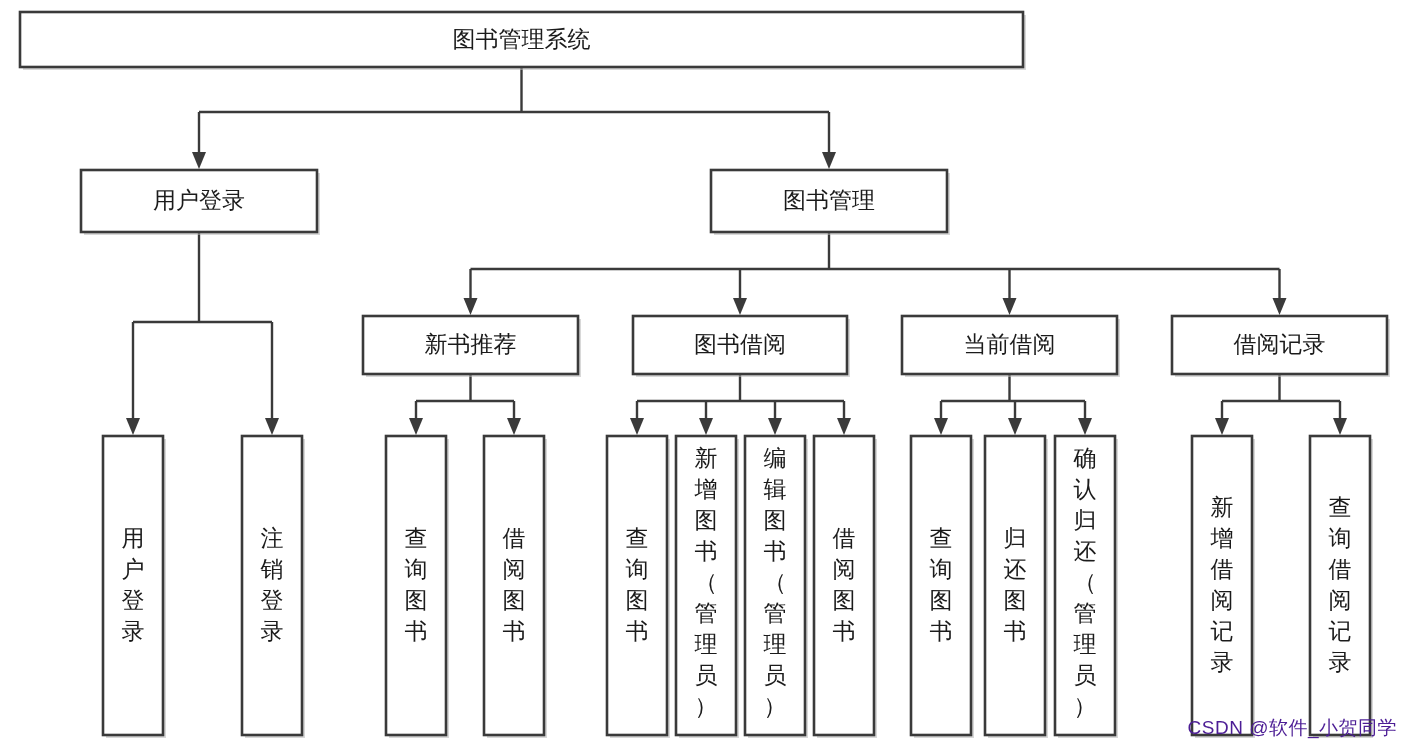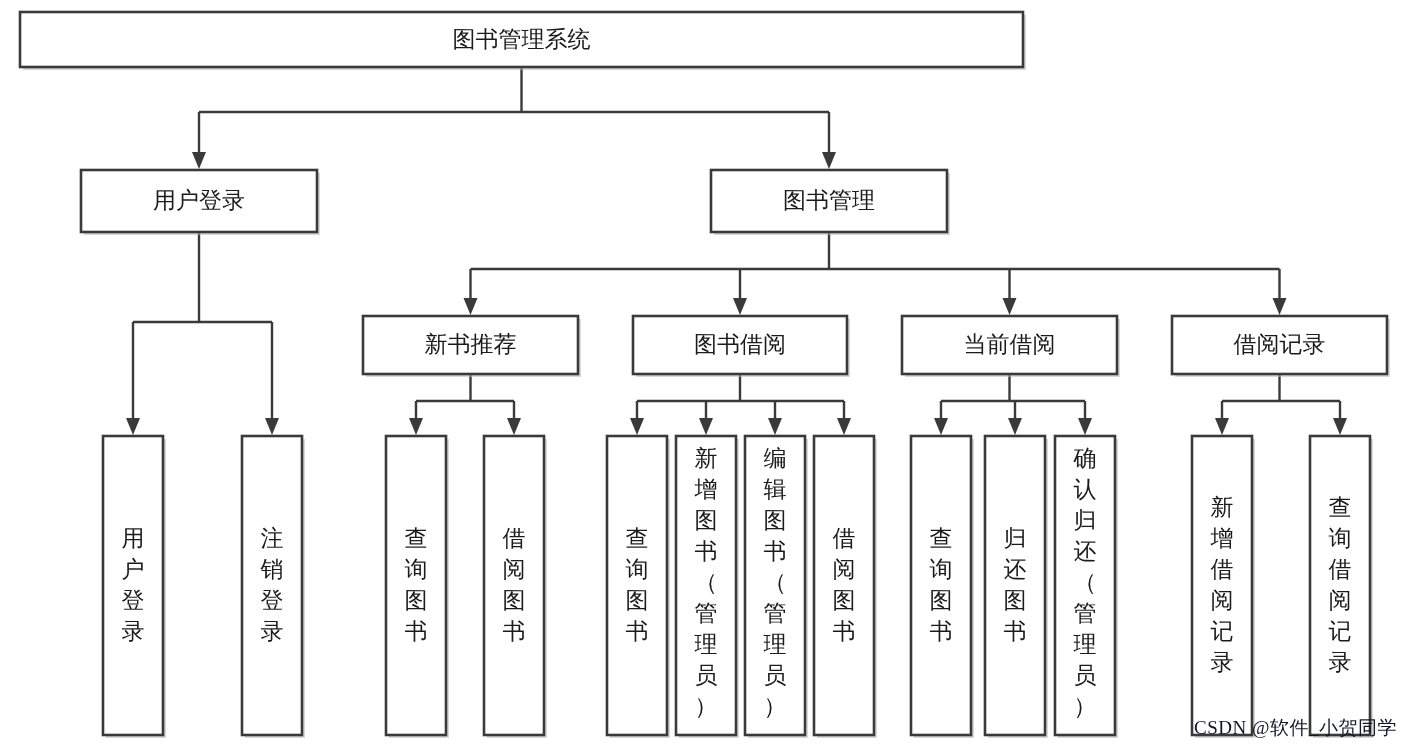--- a/index.html
+++ b/index.html
@@ -53,23 +53,23 @@
   .node-label-v {
     font-family: "Liberation Sans", "DejaVu Sans", sans-serif;
     font-size: 23px;
     fill: #1b1b1b;
     text-anchor: middle;
   }
   .watermark {
     position: absolute;
     right: 8px;
     bottom: 6px;
-    font-family: Liberation Serif, serif;
+    font-family: Liberation Sans, sans-serif;
     font-size: 19px;
-    color: #0f172a;
+    color: #4c1d95;
     letter-spacing: 0.5px;
     white-space: nowrap;
     user-select: none;
   }
 </style>
 </head>
 <body>
 
 <div id="diagram-root">
   <svg id="tree-svg" viewBox="0 0 1405 747">

